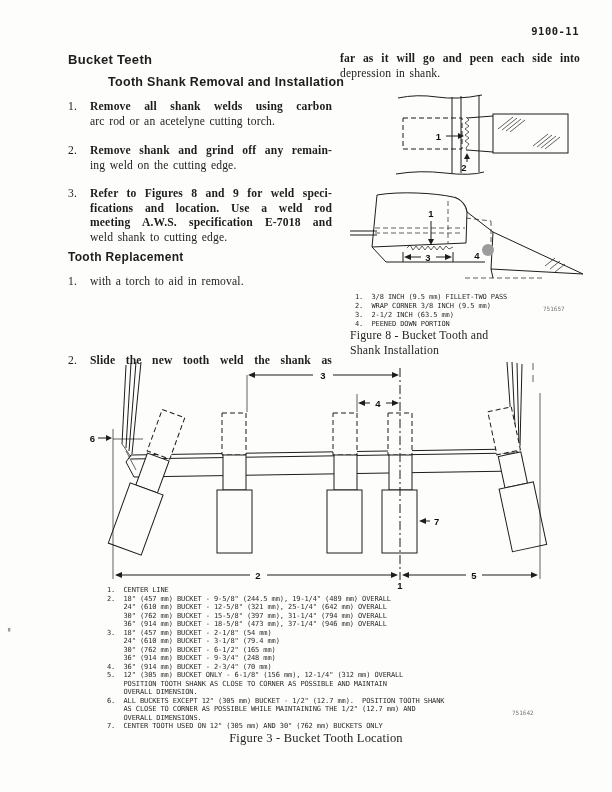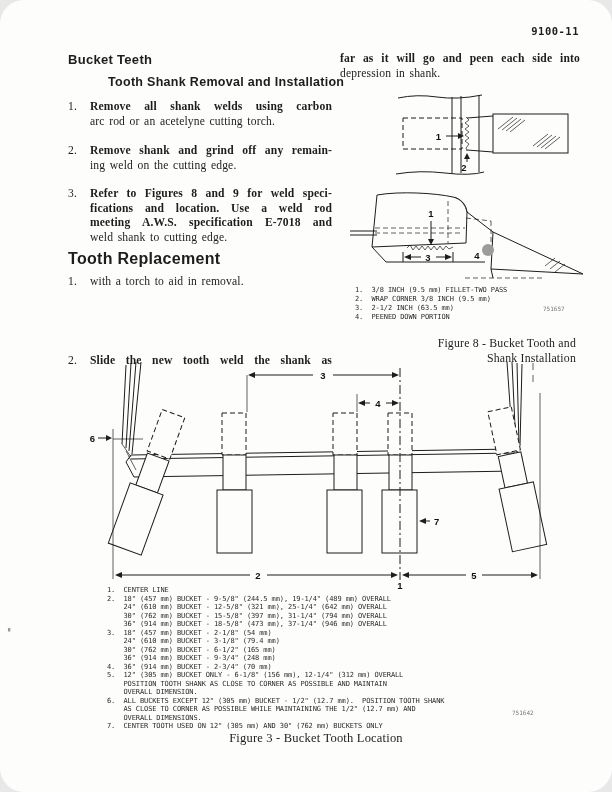--- a/index.html
+++ b/index.html
@@ -1,46 +1,45 @@
 <!DOCTYPE html>
 <html><head>
 <meta charset="utf-8">
 <style>
   html,body{margin:0;padding:0;background:#e8e8e8;}
   .page{
     position:relative;width:612px;height:792px;background:#fdfdfb;
     font-family:"Liberation Serif",serif;color:#1d1d1d;overflow:hidden;
     margin:0 auto;
-    border-radius:24px;
   }
   .abs{position:absolute;}
   .page-number{
     top:25px;right:33px;font-family:"DejaVu Sans Mono",monospace;
     font-weight:bold;font-size:10.5px;letter-spacing:.5px;
   }
   .h-sans{font-family:"Liberation Sans",sans-serif;font-weight:bold;letter-spacing:.3px;}
   .h1{left:68px;top:52px;font-size:13px;}
   .h2{left:68px;top:75px;font-size:12.5px;margin-left:40px;}
-  .h3{left:68px;top:250px;font-size:16px;}
+  .h3{left:68px;top:250px;font-size:12px;}
   .step{position:absolute;left:68px;width:264px;font-size:11.6px;line-height:14.5px;letter-spacing:.15px;}
   .step-num{position:absolute;left:0;top:0;}
   .step-text{margin-left:22px;width:242px;}
   .jbody{white-space:pre-line;text-align:justify;text-align-last:justify;font-weight:bold;}
   .tail{word-spacing:1.5px;}
   .para{left:340px;top:52px;width:240px;font-size:11.6px;line-height:14.5px;letter-spacing:.15px;}
   .legend{
     font-family:"DejaVu Sans Mono",monospace;font-size:7px;color:#2a2a2a;
     white-space:pre;letter-spacing:-0.1px;
   }
-  .fig8-legend{left:355px;top:286px;line-height:9px;}
+  .fig8-legend{left:355px;top:293px;line-height:9px;}
   .fig9-legend{left:107px;top:586px;line-height:8.5px;}
   .refnum{font-family:"DejaVu Sans Mono",monospace;font-size:6px;color:#777;}
   .fig8-ref{left:543px;top:305px;}
   .fig9-ref{left:512px;top:709px;}
-  .fig8-caption{left:350px;top:328px;width:226px;text-align:right;font-size:11.8px;line-height:14.5px;letter-spacing:.2px;margin-top:8px;}
+  .fig8-caption{left:350px;top:328px;width:226px;text-align:left;font-size:11.8px;line-height:14.5px;letter-spacing:.2px;}
   .fig9-caption{left:20px;top:731px;width:592px;text-align:center;font-size:12.5px;letter-spacing:.2px;}
   .smudge{left:8px;top:626px;width:7px;height:5px;color:#9a9a9a;font-size:6px;line-height:5px;}
   svg{display:block;}
   svg .ln{stroke:#1d1d1d;stroke-width:1;fill:none;}
   svg .thin{stroke:#1d1d1d;stroke-width:.7;fill:none;}
   svg .dash{stroke-dasharray:5,3;}
   svg .cline{stroke-dasharray:9,3,2,3;}
   svg .wfill{fill:#fdfdfb;}
   svg .ah{fill:#1d1d1d;stroke:none;}
   svg text{font-family:"Liberation Sans",sans-serif;font-weight:bold;font-size:9.5px;fill:#111;}

